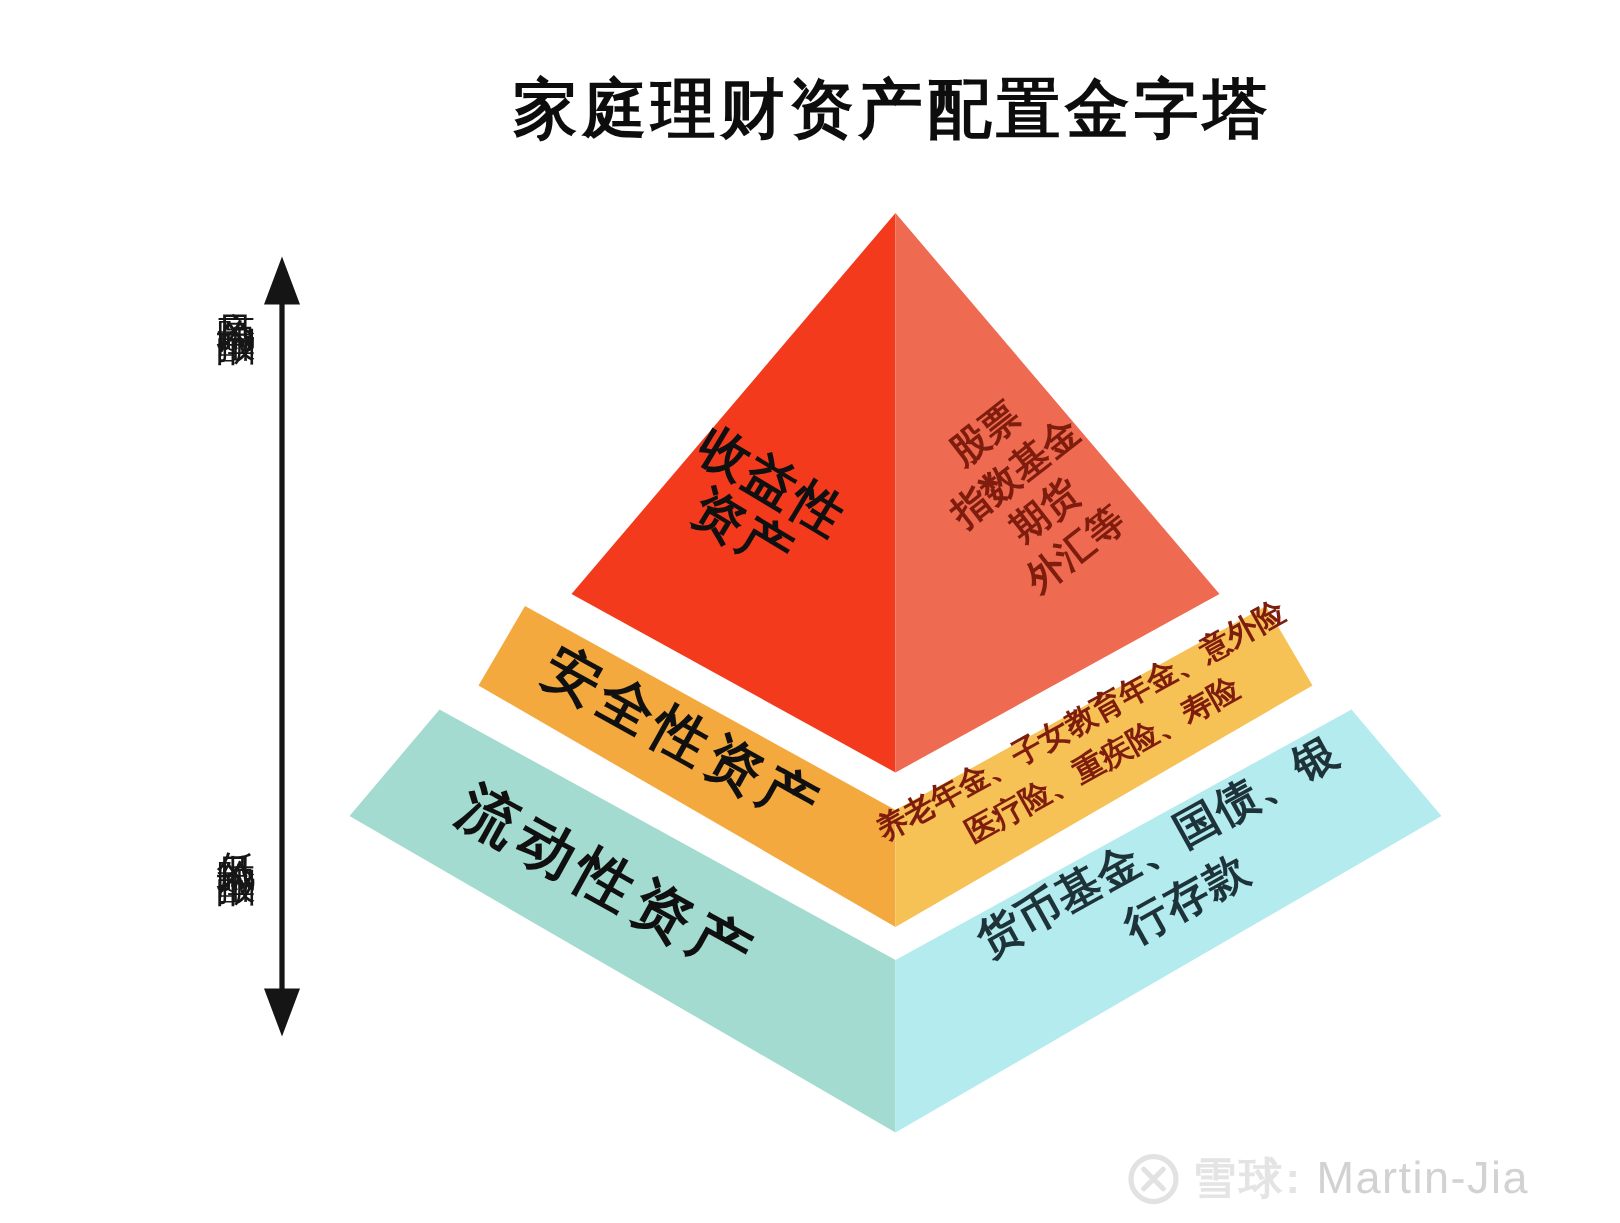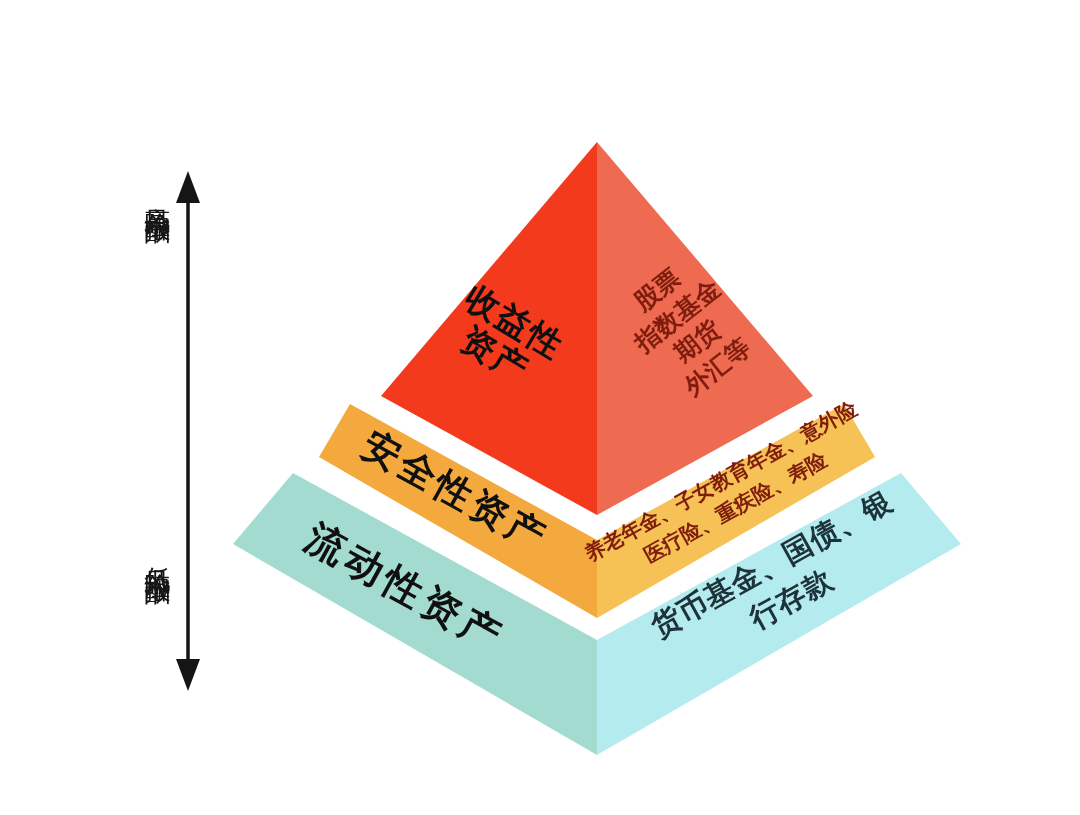--- a/index.html
+++ b/index.html
@@ -127,32 +127,41 @@
       <polygon points="597,142 813,396 597,515" fill="#ee6b51"></polygon>
 
       <polygon points="350,404 597,540 597,618 319,457" fill="#f3a93e"></polygon>
       <polygon points="844,404 597,540 597,618 875,457" fill="#f6c155"></polygon>
 
       <polygon points="293,473 597,640 597,755 233,544" fill="#a3dbd0"></polygon>
       <polygon points="901,473 597,640 597,755 961,544" fill="#b4ebee"></polygon>
     </g>
   </svg>
 
+  <div class="title">家庭理财资产配置金字塔</div>
 
   <div class="vlabel high">高风险报酬</div>
   <div class="vlabel low">低风险报酬</div>
 
   <div class="face-label t1-left">收益性
 资产</div>
   <div class="face-items t1-right">股票
 指数基金
 期货
 外汇等</div>
 
   <div class="face-label t2-left">安全性资产</div>
   <div class="face-items t2-right">养老年金、子女教育年金、意外险
 医疗险、重疾险、寿险</div>
 
   <div class="face-label t3-left">流动性资产</div>
   <div class="face-items t3-right">货币基金、国债、银行存款</div>
 
+  <div class="watermark">
+    <svg class="wm-logo" width="38" height="38" viewBox="0 0 38 38">
+      <circle cx="19" cy="19" r="15" fill="none" stroke="#e2e2e2" stroke-width="3.5"></circle>
+      <path d="M 12.5 12.5 L 25.5 25.5 M 25.5 12.5 L 12.5 25.5" fill="none" stroke="#e2e2e2" stroke-width="3.5" stroke-linecap="round"></path>
+    </svg>
+    <span class="wm-site">雪球:</span>
+    <span class="wm-user">Martin-Jia</span>
+  </div>
 
 </div>
 
 </body></html>

